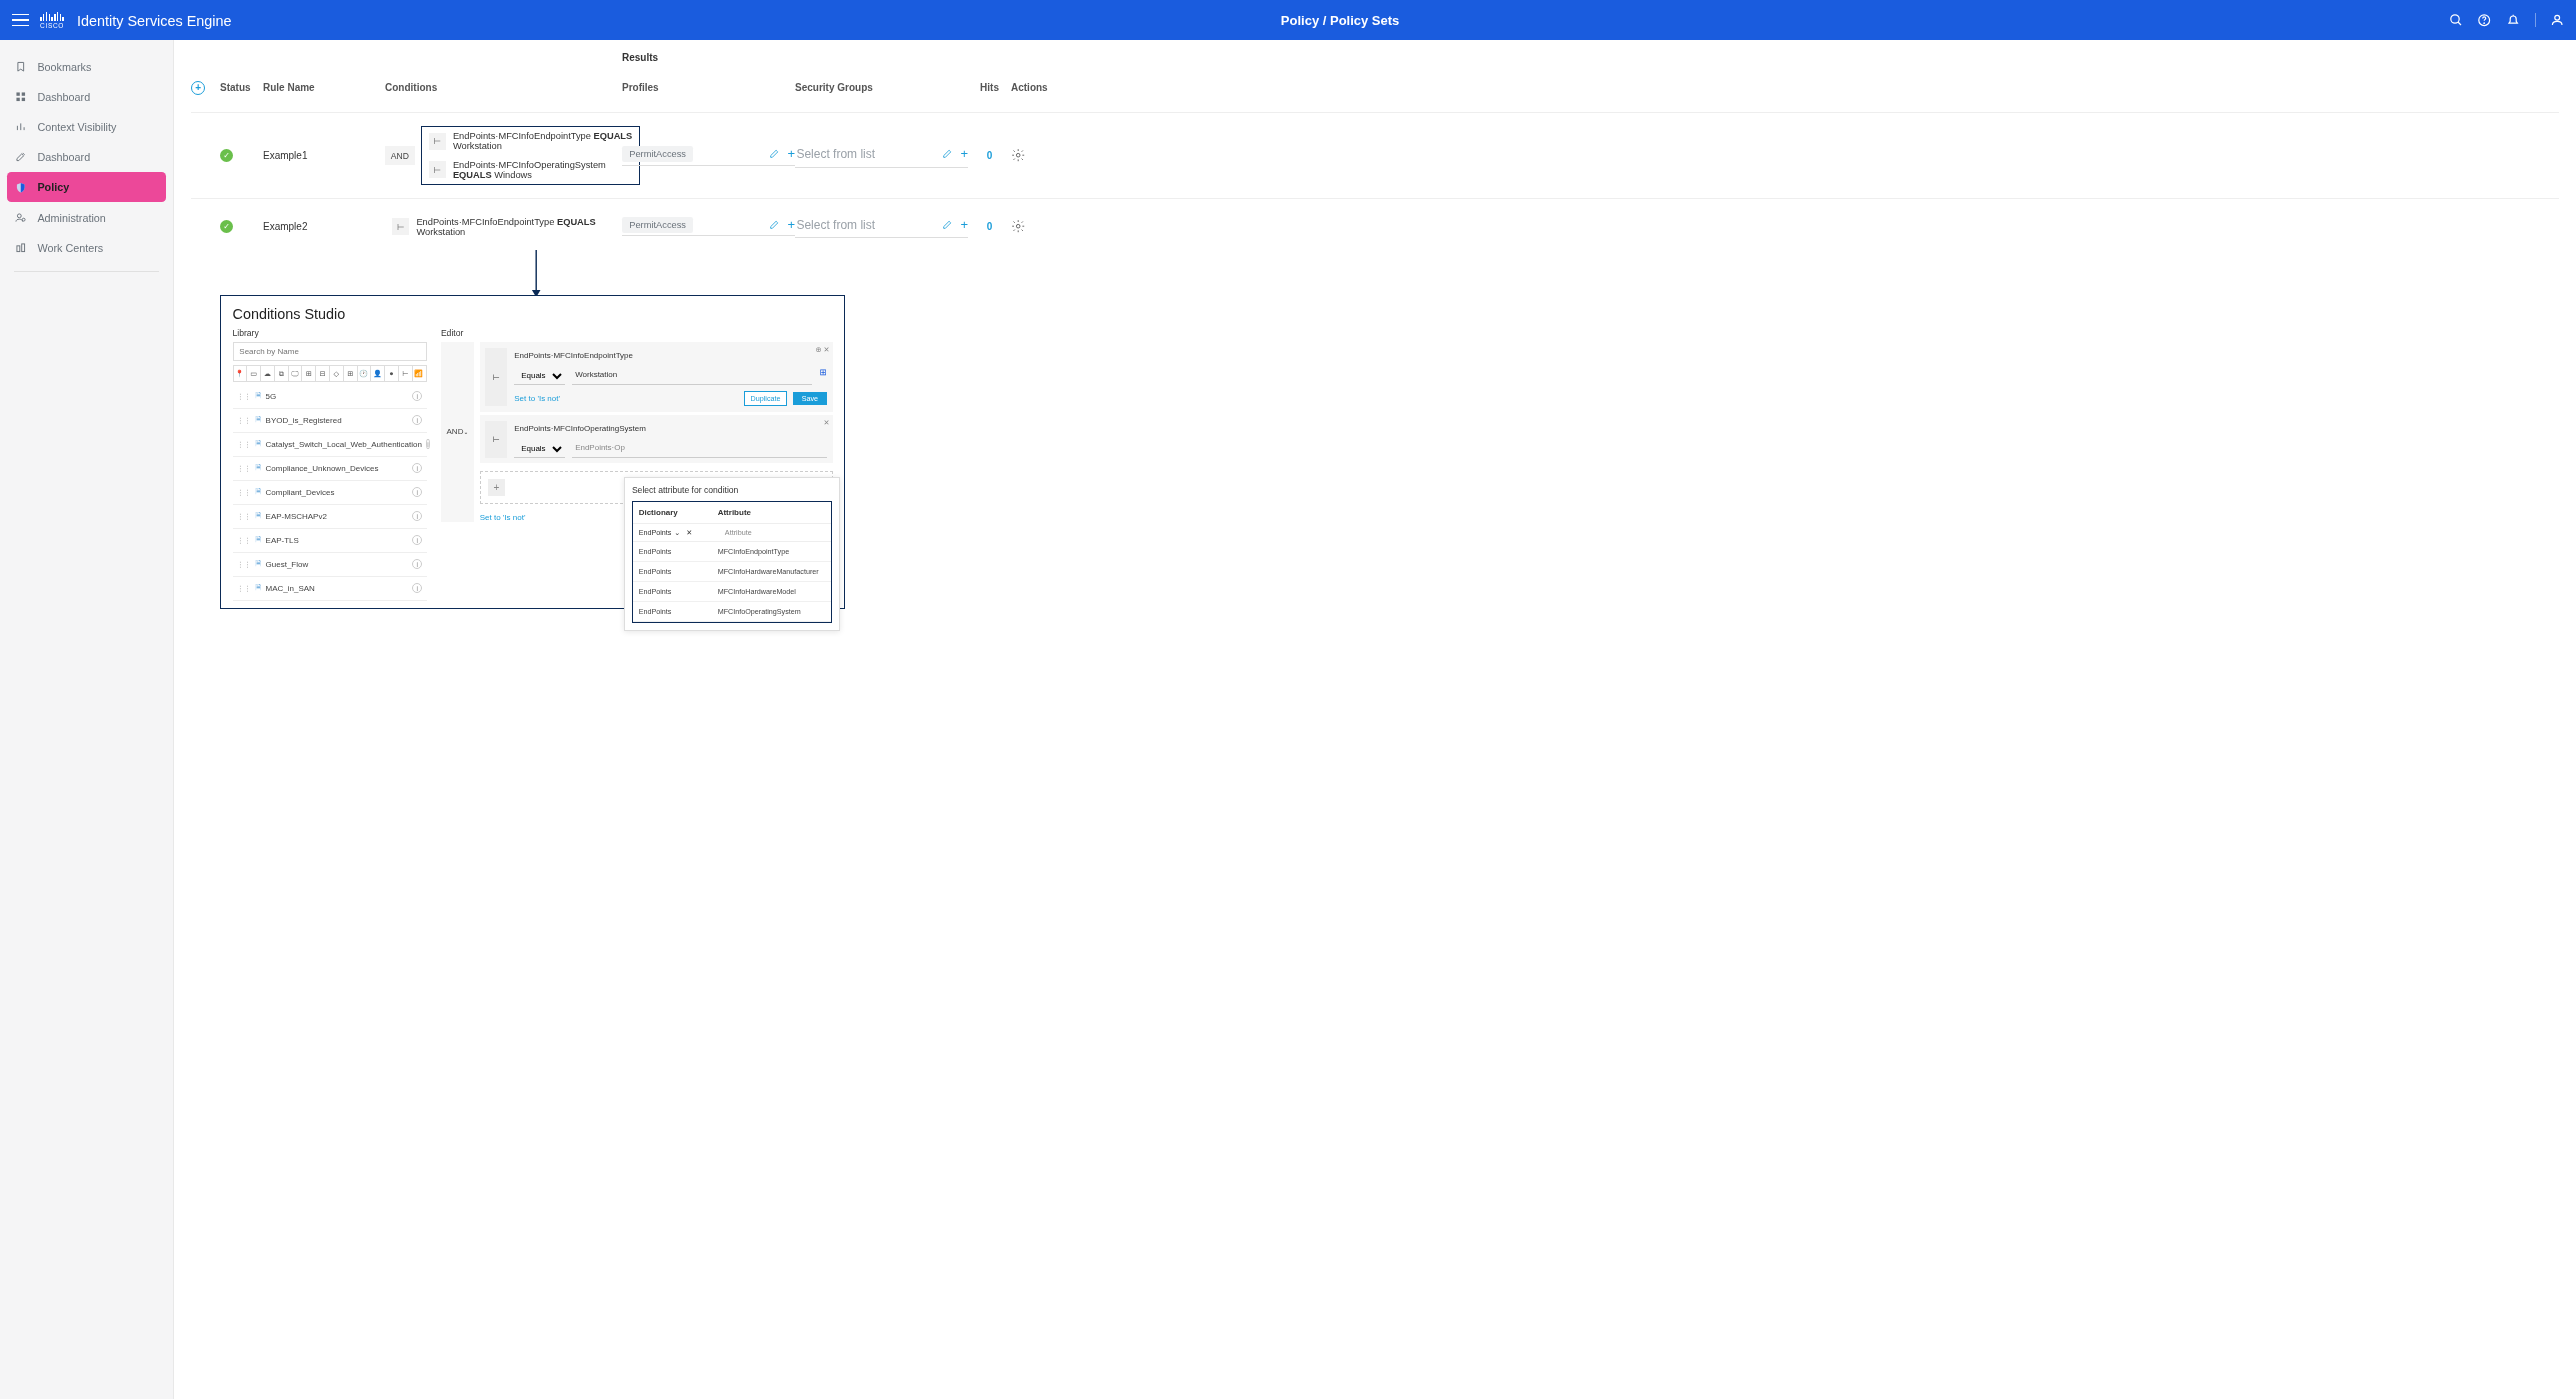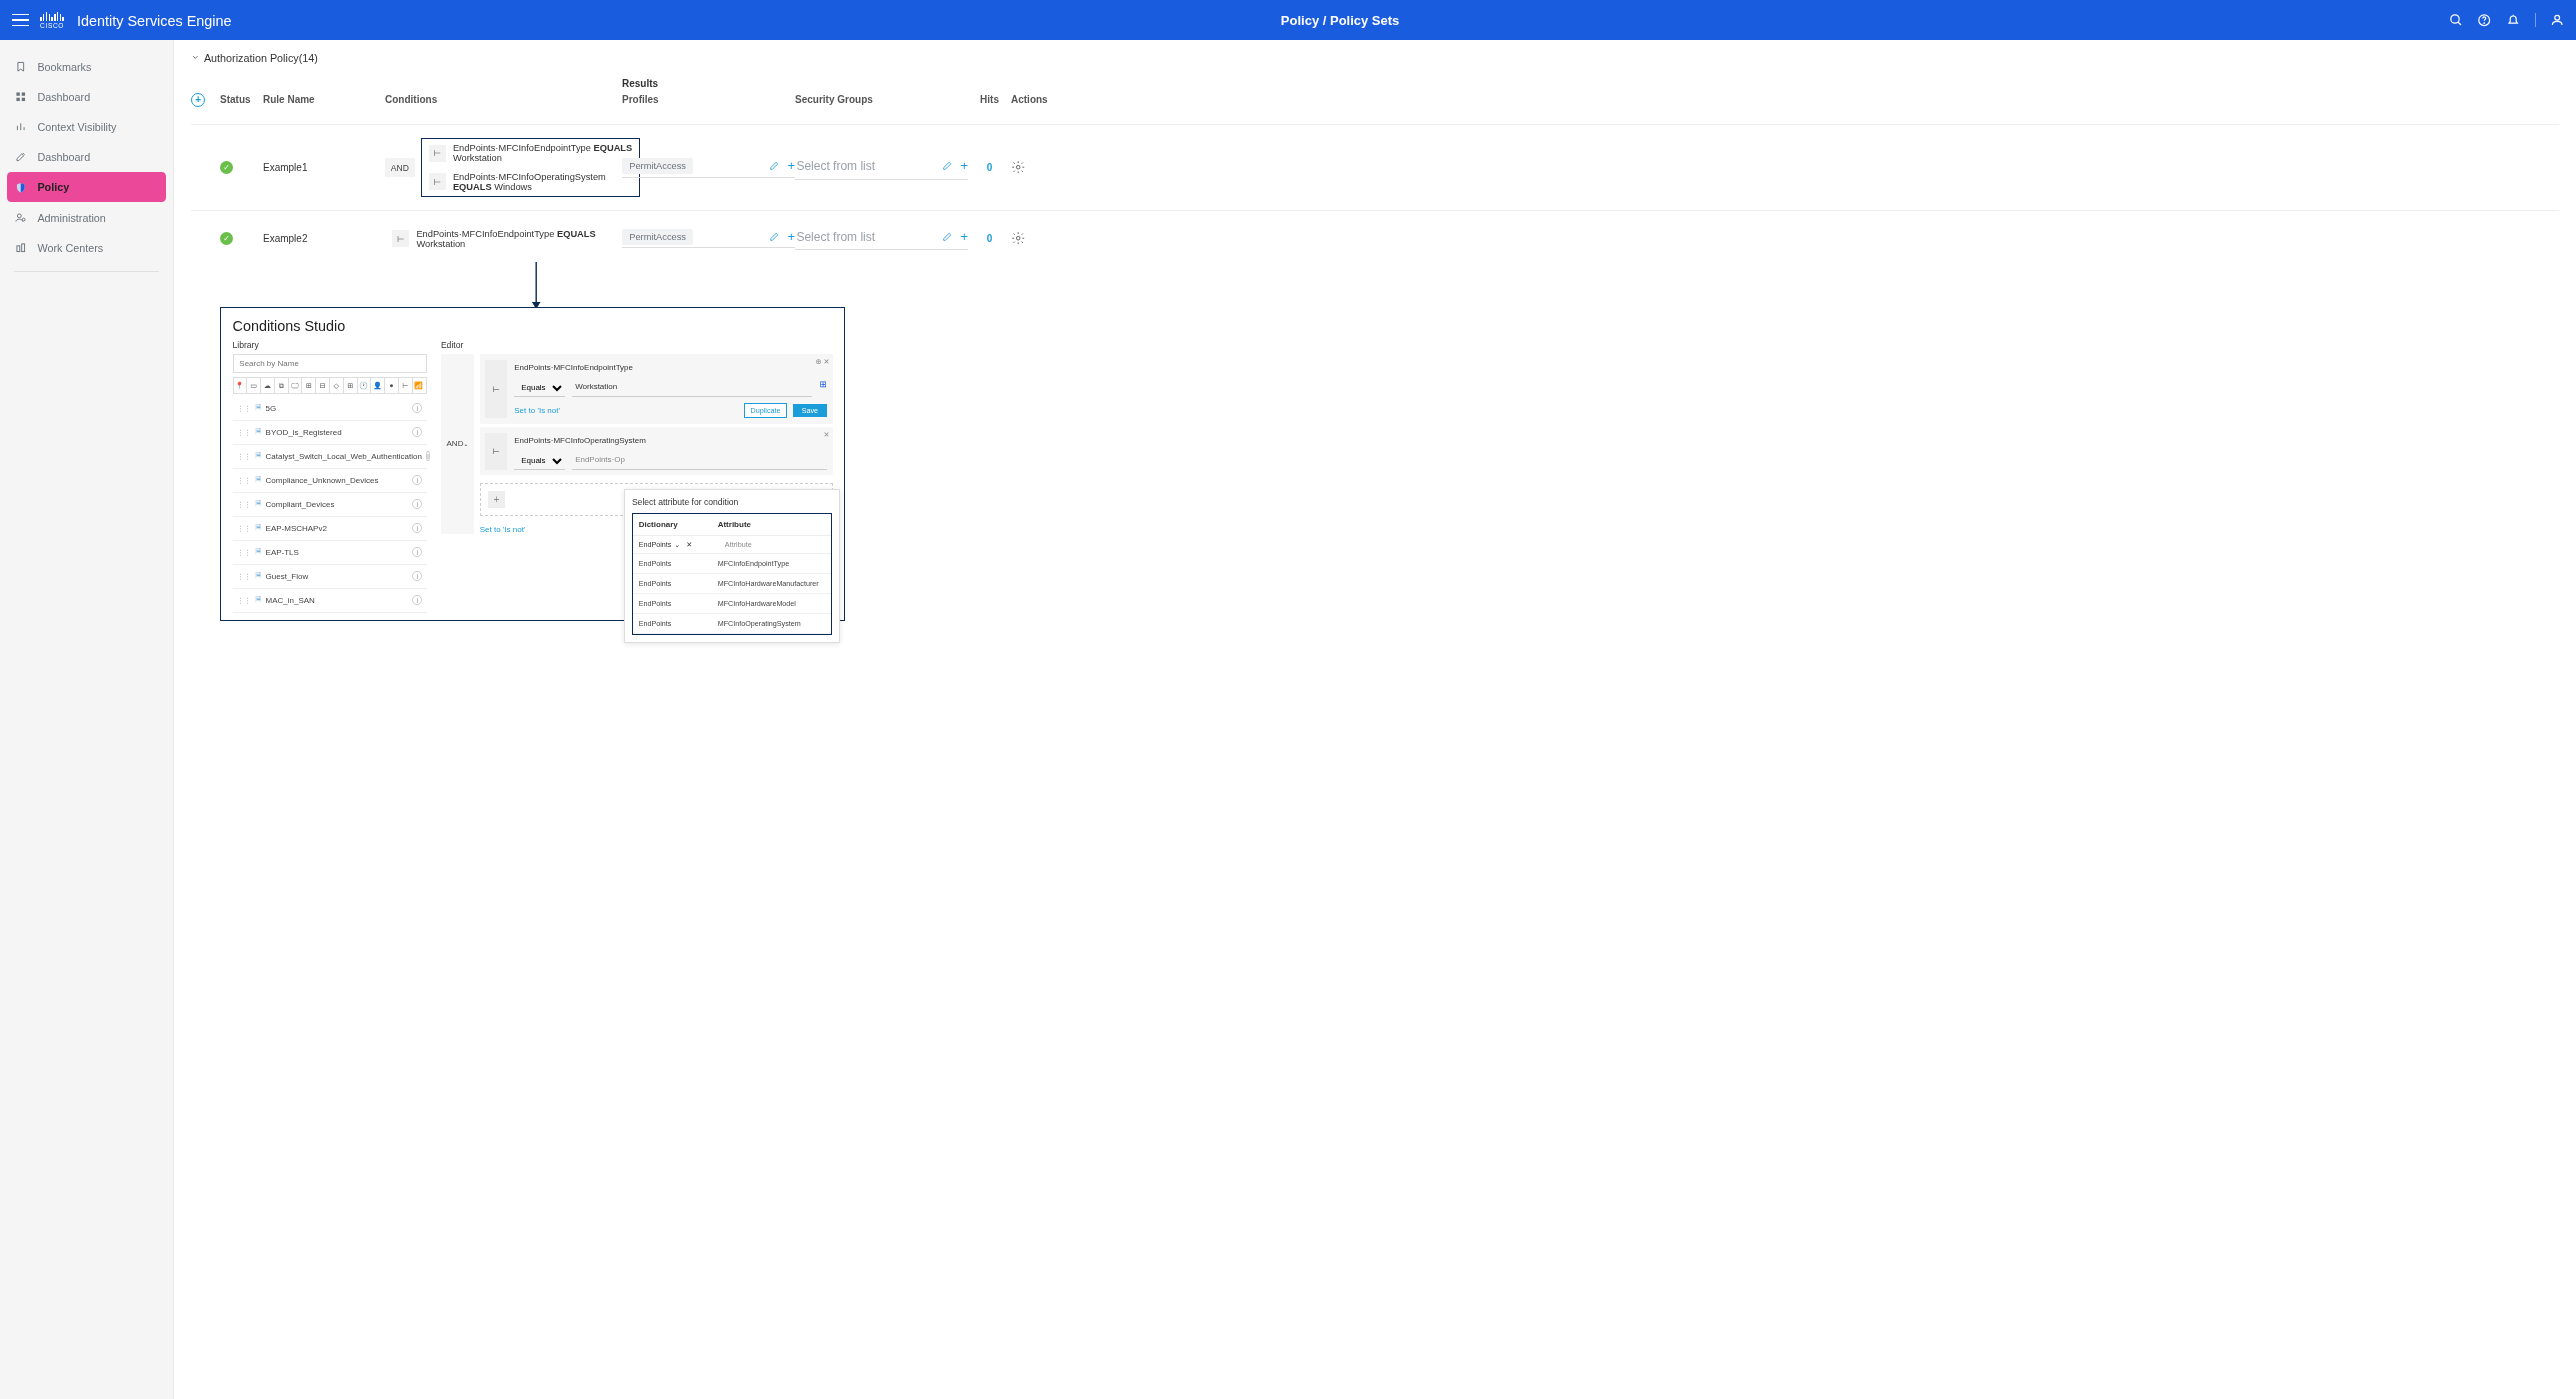--- a/index.html
+++ b/index.html
@@ -225,28 +225,20 @@
             <rect x="4" y="8" width="6" height="12"></rect>
             <rect x="14" y="4" width="6" height="16"></rect>
           </svg>
         </span>
       <span>Work Centers</span>
     </div>
     <hr class="hr">
   </div>
 
   <div class="main">
-    <div class="section-header">
-      <span class="chev">
-        <svg width="8.6" height="8.6" viewBox="0 0 24 24" fill="none" stroke="currentColor" stroke-width="2">
-            <polyline points="6 9 12 15 18 9"></polyline>
-          </svg>
-      </span>
-      <span>Authorization Policy(14)</span>
-    </div>
 
     <div style="position:relative;">
       <div style="position:absolute; left:431px; top:0; font-weight:600; color:#333;">Results</div>
     </div>
     <div class="table-head-row2" style="margin-top:29px;">
       <div><span class="add-circle">+</span></div>
       <div>Status</div>
       <div>Rule Name</div>
       <div>Conditions</div>
       <div>Profiles</div>

